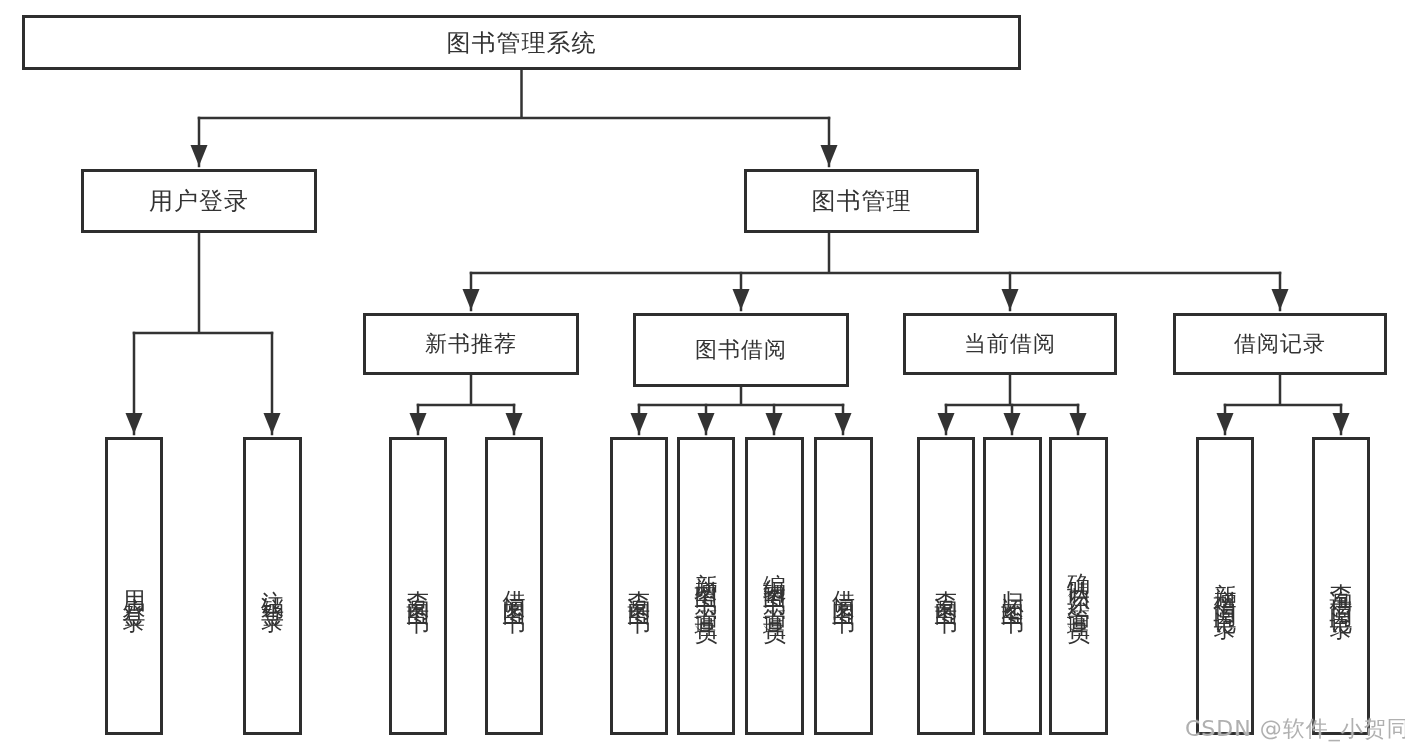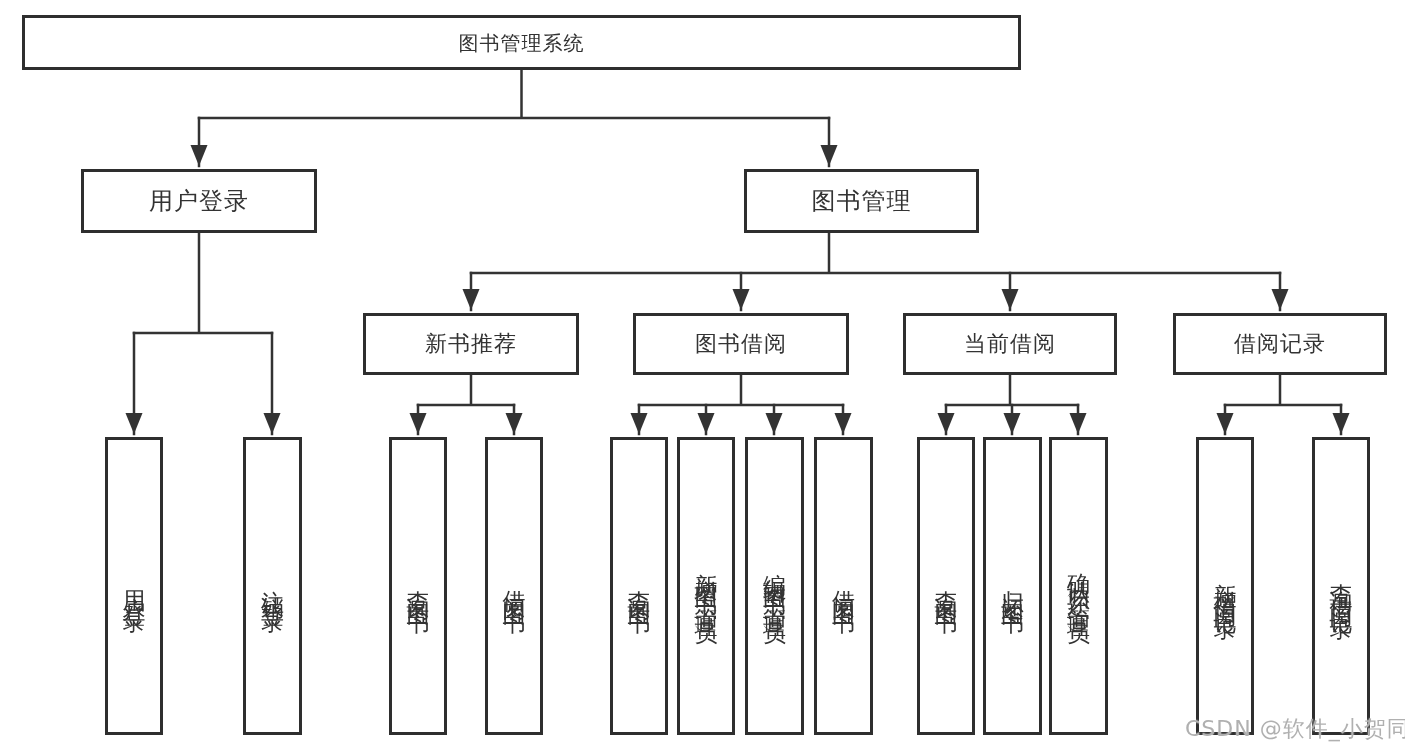--- a/index.html
+++ b/index.html
@@ -23,21 +23,21 @@
     position:absolute;
     box-sizing:border-box;
     background:var(--boxbg);
     border:3px solid var(--border);
     color:var(--text);
     display:flex;
     align-items:center;
     justify-content:center;
     line-height:1;
   }
-  .h-box{font-size:20px;letter-spacing:1px;}
+  .h-box{font-size:24px;letter-spacing:1px;}
   .lv2{font-size:24px;}
   .lv3{font-size:22px;}
   .v-box{
     writing-mode:vertical-rl;
     text-orientation:mixed;
     font-size:23px;
     letter-spacing:7px;
     line-height:1;
   }
   .watermark{
@@ -98,21 +98,21 @@
     <line x1="1225" y1="405" x2="1225" y2="434" marker-end="url(#ah)"></line>
     <line x1="1341" y1="405" x2="1341" y2="434" marker-end="url(#ah)"></line>
   </svg>
 
   <div class="box h-box" style="left:22px;top:15px;width:999px;height:55px;">图书管理系统</div>
 
   <div class="box h-box lv2" style="left:81px;top:169px;width:236px;height:64px;">用户登录</div>
   <div class="box h-box lv2" style="left:744px;top:169px;width:235px;height:64px;">图书管理</div>
 
   <div class="box h-box lv3" style="left:363px;top:313px;width:216px;height:62px;">新书推荐</div>
-  <div class="box h-box lv3" style="left:633px;top:313px;width:216px;height:62px;">图书借阅</div>
+  <div class="box h-box lv3" style="left:633px;top:313px;width:216px;height:74px;">图书借阅</div>
   <div class="box h-box lv3" style="left:1173px;top:313px;width:214px;height:62px;">借阅记录</div>
   <div class="box h-box lv3" style="left:903px;top:313px;width:214px;height:62px;">当前借阅</div>
 
   <div class="box v-box" style="left:105px;top:437px;width:58px;height:298px;">用户登录</div>
   <div class="box v-box" style="left:243px;top:437px;width:59px;height:298px;">注销登录</div>
 
   <div class="box v-box" style="left:389px;top:437px;width:58px;height:298px;">查询图书</div>
   <div class="box v-box" style="left:485px;top:437px;width:58px;height:298px;">借阅图书</div>
 
   <div class="box v-box" style="left:610px;top:437px;width:58px;height:298px;">查询图书</div>

